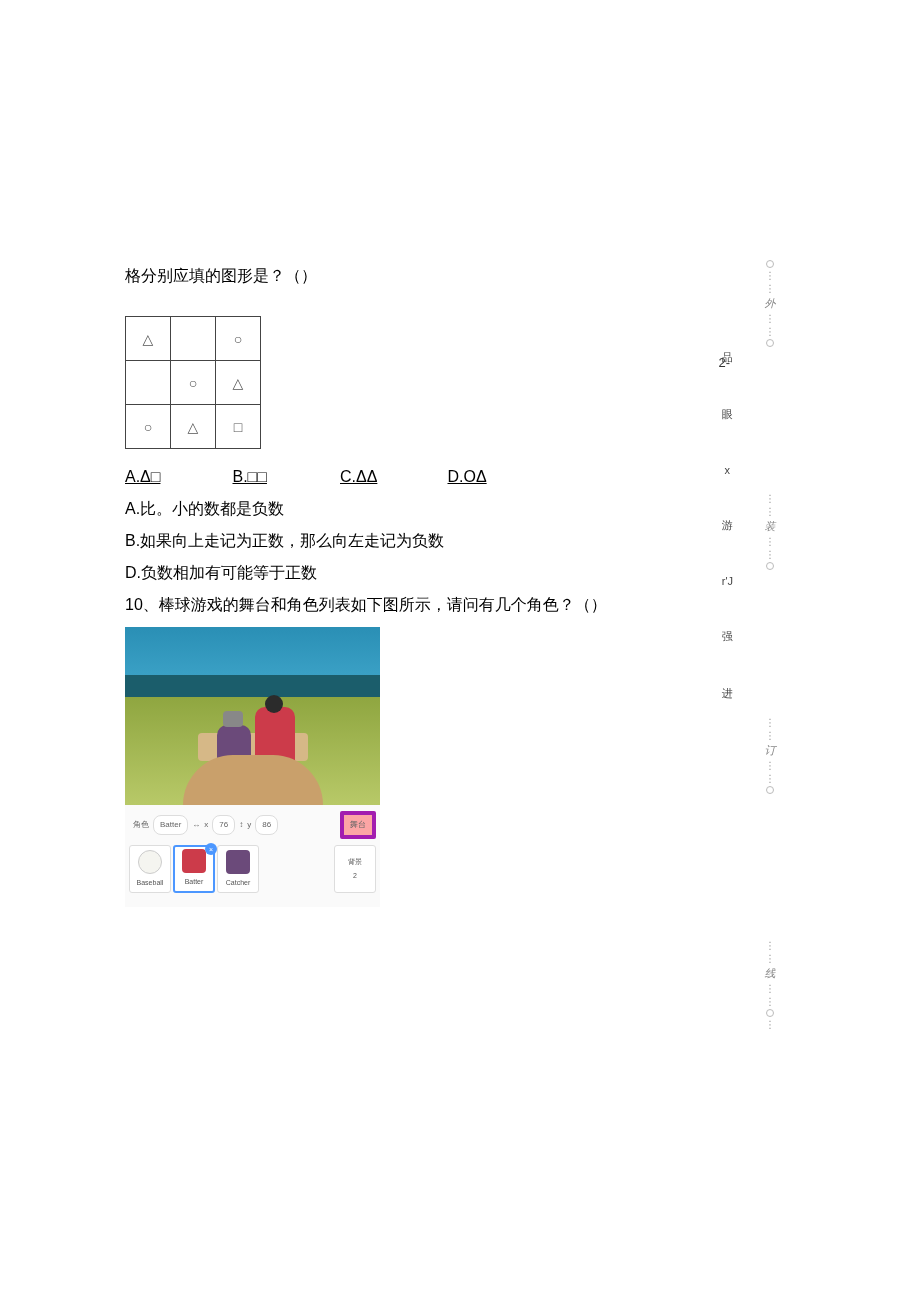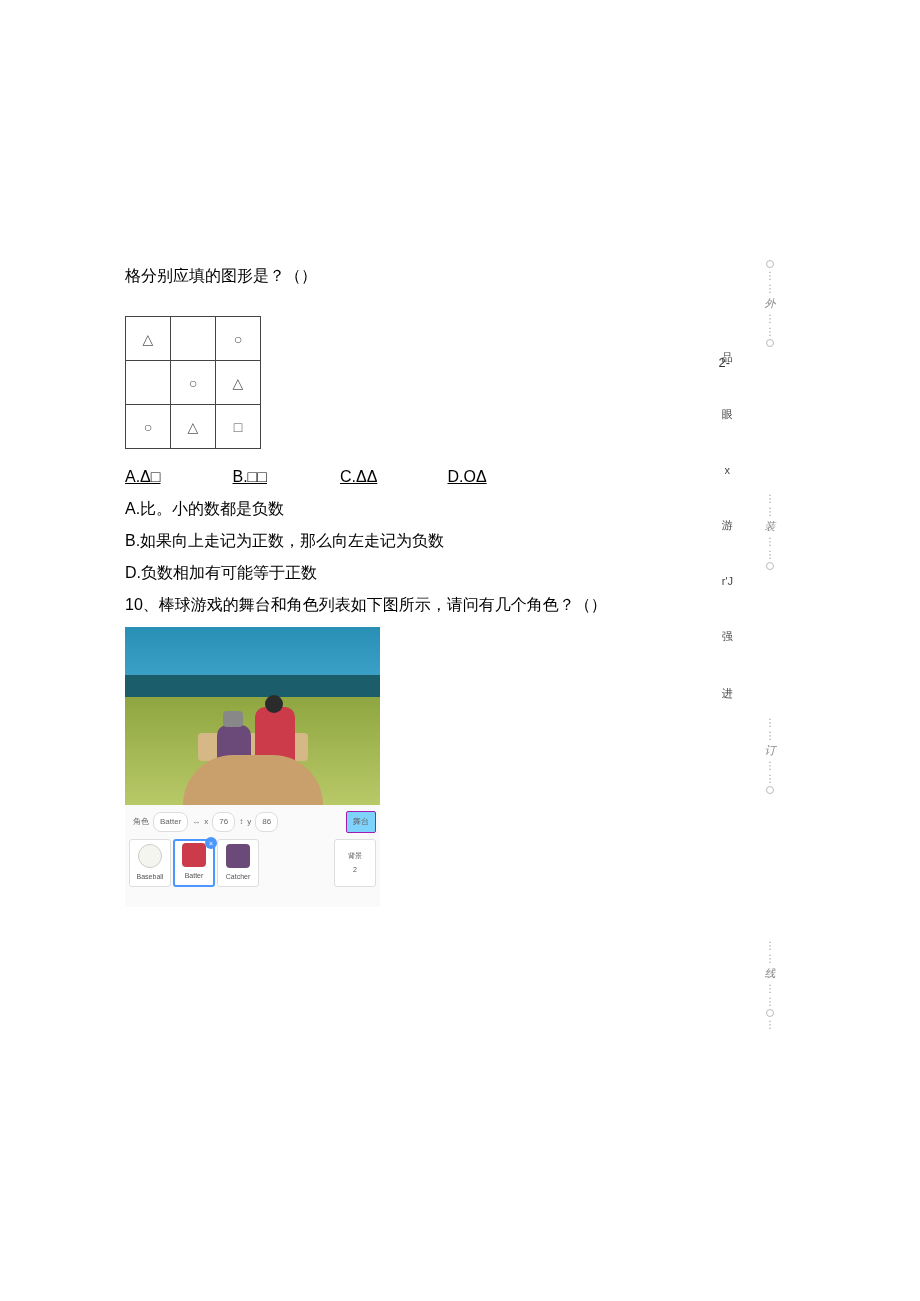--- a/index.html
+++ b/index.html
@@ -149,22 +149,22 @@
     .bb-ui-label { width: 20px; text-align: right; }
     .bb-ui-field {
       background: #fff;
       border: 1px solid #ddd;
       border-radius: 8px;
       padding: 1px 6px;
       font-size: 8px;
     }
     .bb-stage-btn {
       margin-left: auto;
-      background: #7dd3fc;
-      border: 1px solid #a21caf;
+      background: #fca5a5;
+      border: 4px solid #a21caf;
       padding: 2px 6px;
       font-size: 8px;
       border-radius: 2px;
     }
     .bb-sprites {
       display: flex;
       gap: 2px;
       margin-top: 4px;
     }
     .bb-sprite {

